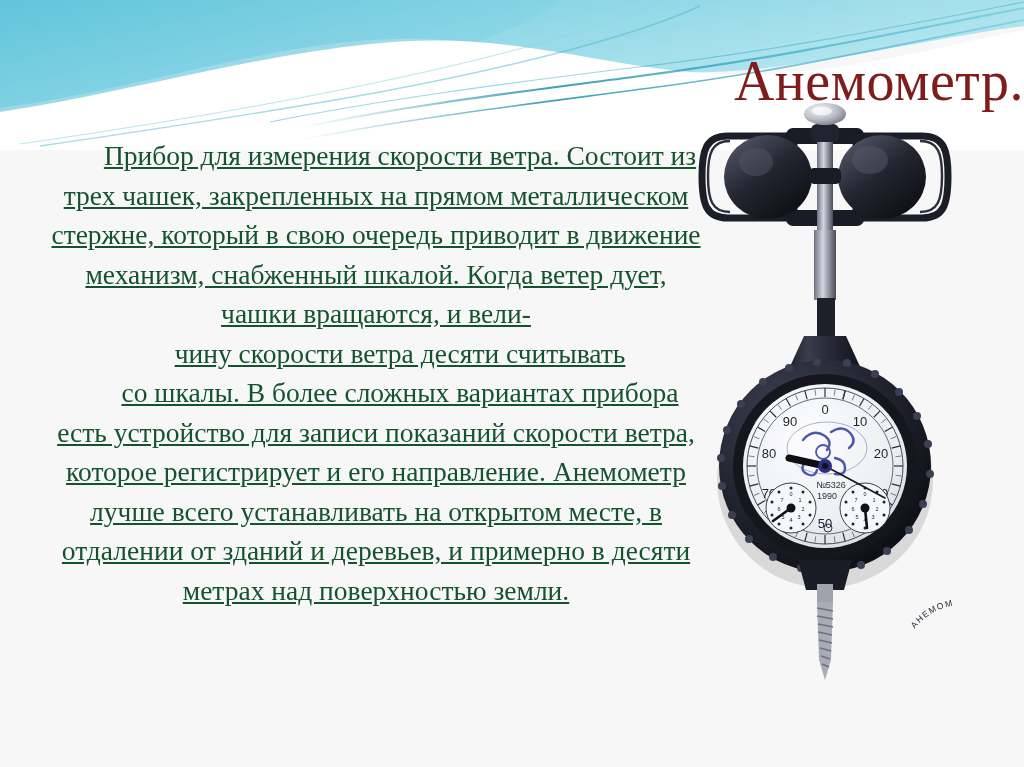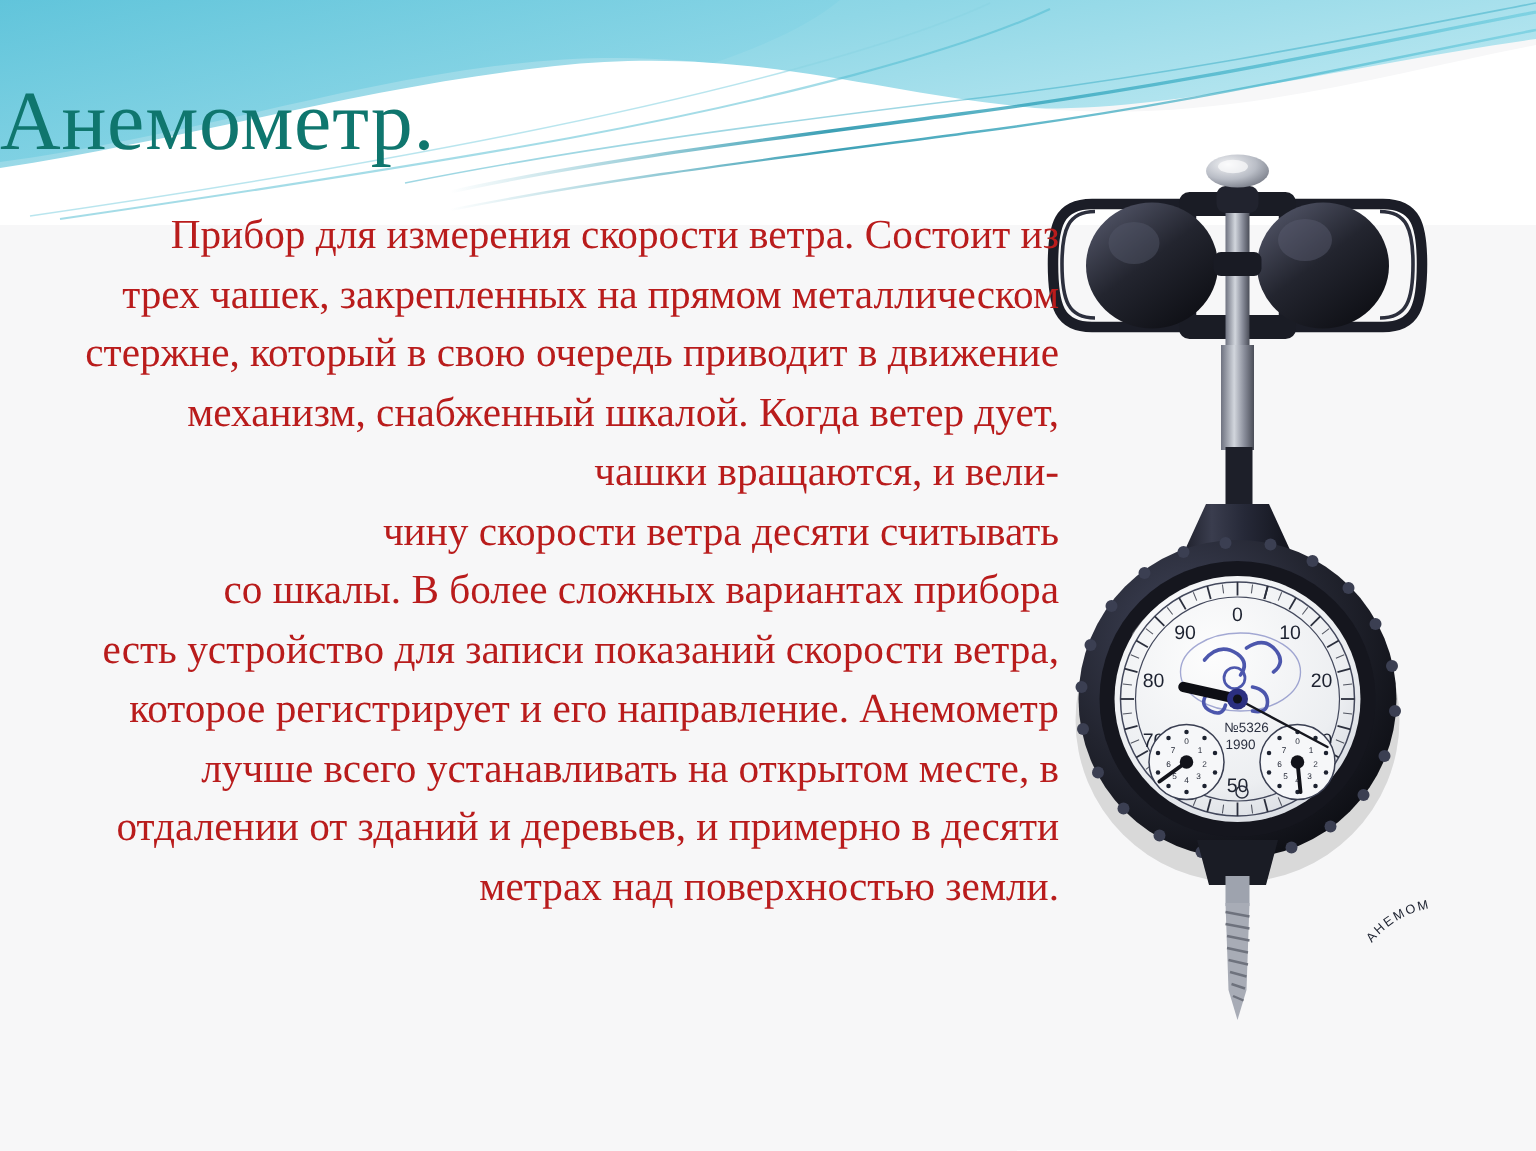--- a/index.html
+++ b/index.html
@@ -35,40 +35,41 @@
     width: 1024px;
     height: 150px;
   }
 
   
   .title {
     position: absolute;
     left: 0;
     top: 52px;
     width: 1024px;
-    text-align: left;
+    text-align: right;
     font-size: 56px;
     line-height: 1.05;
-    color: #0f766e;
+    color: #7f1d1d;
     letter-spacing: 0.5px;
     font-family: "Liberation Serif", "DejaVu Serif", serif;
     z-index: 5;
   }
 
   
   .body-text {
     position: absolute;
     left: 46px;
     top: 136px;
     width: 660px;
     font-size: 27.5px;
     line-height: 39.5px;
-    color: #b91c1c;
-    text-align: right;
+    color: #14532d;
+    text-align: center;
     z-index: 4;
+    text-decoration: underline;
   }
   .body-text p {
     margin: 0;
   }
   .body-text p.indent {
     text-indent: 48px;
   }
 
   
   .device {

